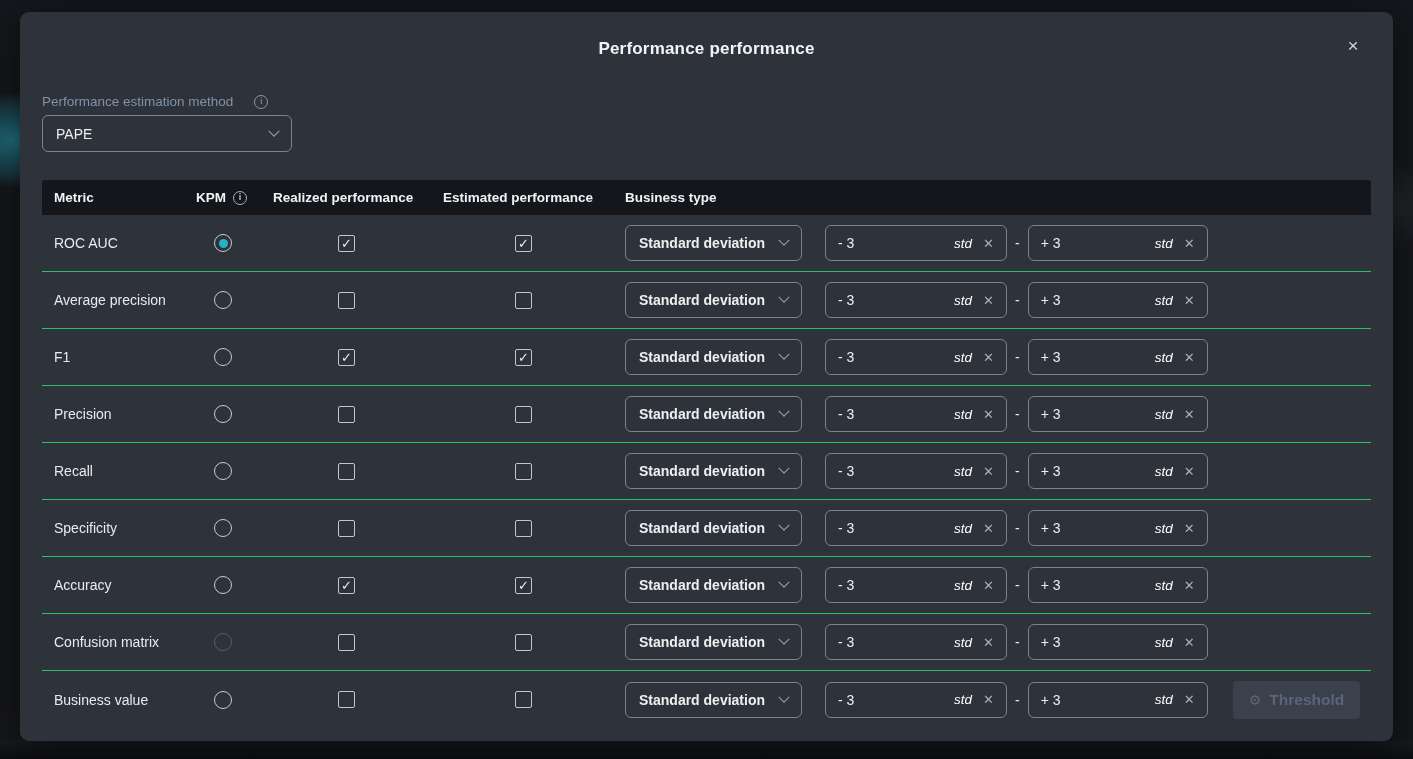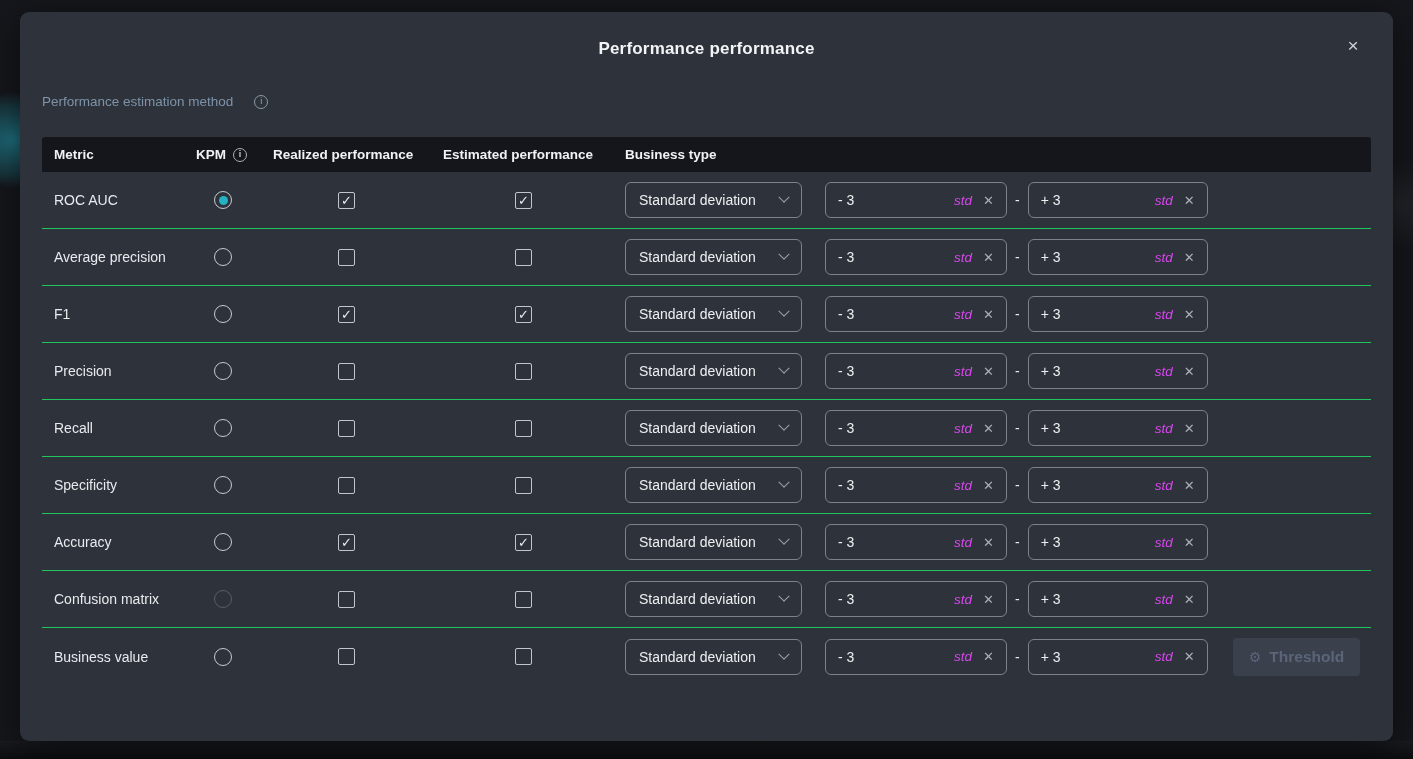--- a/index.html
+++ b/index.html
@@ -32,21 +32,21 @@
   .pem-label-row { margin-top:35px; display:flex; align-items:center; gap:21px; }
   .pem-label { font-size:13.5px; color:#7e93a8; }
   .info-icon { width:14px; height:14px; border:1px solid #8b99aa; border-radius:50%;
     display:inline-flex; align-items:center; justify-content:center;
     font-size:9px; color:#9aa7b5; font-style:normal; line-height:1; }
 
   .select { border:1px solid #7d828c; border-radius:6px; background:transparent;
     display:flex; align-items:center; justify-content:space-between; padding:0 13px;
     color:#edeff1; font-size:14px; cursor:pointer; }
   .select.big { margin-top:6px; width:250px; height:37px; }
-  .select.small { width:177px; height:36px; }
+  .select.small { width:177px; height:36px;font-weight:bold; }
   .chev { width:8px; height:8px; border-right:1.6px solid #9aa1ab; border-bottom:1.6px solid #9aa1ab;
     transform:rotate(45deg) translate(-2px,-2px); margin-left:8px; flex:none; }
 
   .table { margin-top:28px; width:1329px; }
   .thead, .trow { display:grid; grid-template-columns:154px 77px 170px 182px 200px 1fr;
     align-items:center; }
   .thead { height:35px; background:#14161c; border-radius:3px 3px 0 0;
     font-size:13.5px; font-weight:600; color:#f0f2f4; }
   .thead .cell:first-child, .trow .cell:first-child { padding-left:12px; }
   .hcell { display:flex; align-items:center; gap:7px; }
@@ -67,21 +67,21 @@
   .checkbox.checked .cb-check { display:block; }
   .cb-realized { margin-left:65px; }
   .cb-estimated { margin-left:72px; }
 
   .value-cell { display:flex; align-items:center; }
   .tinput { height:36px; border:1px solid #7d828c; border-radius:6px;
     display:flex; align-items:center; padding:0 12px; cursor:text; }
   .tinput.lower { width:182px; }
   .tinput.upper { width:180px; }
   .tval { flex:1; color:#edeff1; font-size:14px; }
-  .unit { font-style:italic; color:#d946ef; font-size:13.5px; margin-right:11px; }
+  .unit { font-style:italic; color:#ffffff; font-size:13.5px; margin-right:11px; }
   .clear { color:#a9afb8; font-size:13px; cursor:pointer; line-height:1; }
   .vsep { margin:0 8px; color:#e9ebee; font-size:14px; }
 
   .configure { display:none; align-items:center; justify-content:center; gap:8px;
     width:127px; height:38px; margin-left:auto; margin-right:11px; border:none;
     border-radius:4px; background:#3a404c; color:#5b6579; font-weight:700; font-size:15.5px;
     font-family:inherit; cursor:default; }
   .configure.visible { display:flex; }
   .configure .gear { font-size:14px; font-weight:400; }
 </style>
@@ -93,20 +93,24 @@
 </div>
 
 <div class="modal">
   <div class="close">×</div>
   <div class="title">Performance performance</div>
 
   <div class="pem-label-row">
     <span class="pem-label">Performance estimation method</span>
     <span class="info-icon">i</span>
   </div>
+  <div class="select big">
+    <span>PAPE</span>
+    <span class="chev"></span>
+  </div>
 
   <div class="table">
     <div class="thead">
       <div class="cell hcell">Metric</div>
       <div class="cell hcell">
         <span>KPM</span>
         <span class="info-icon" style="border-color:#aab0b8;color:#c3c8cf;">i</span>
       </div>
       <div class="cell hcell">Realized performance</div>
       <div class="cell hcell">Estimated performance</div>

